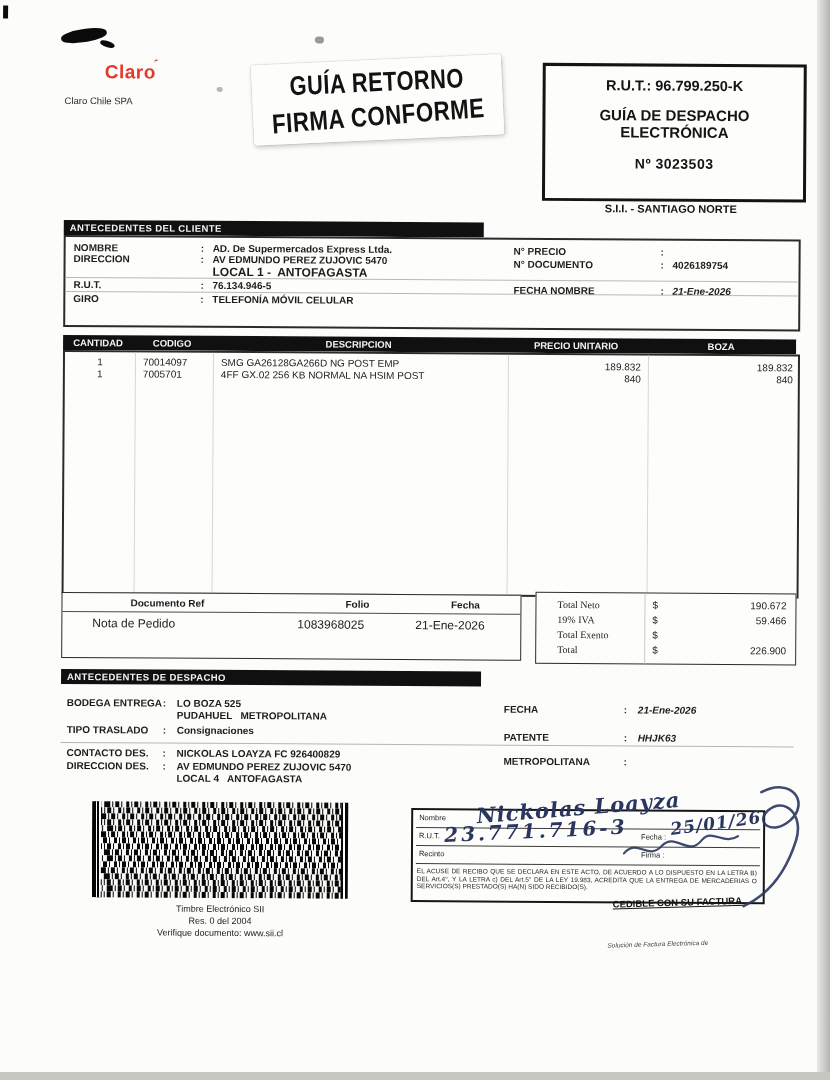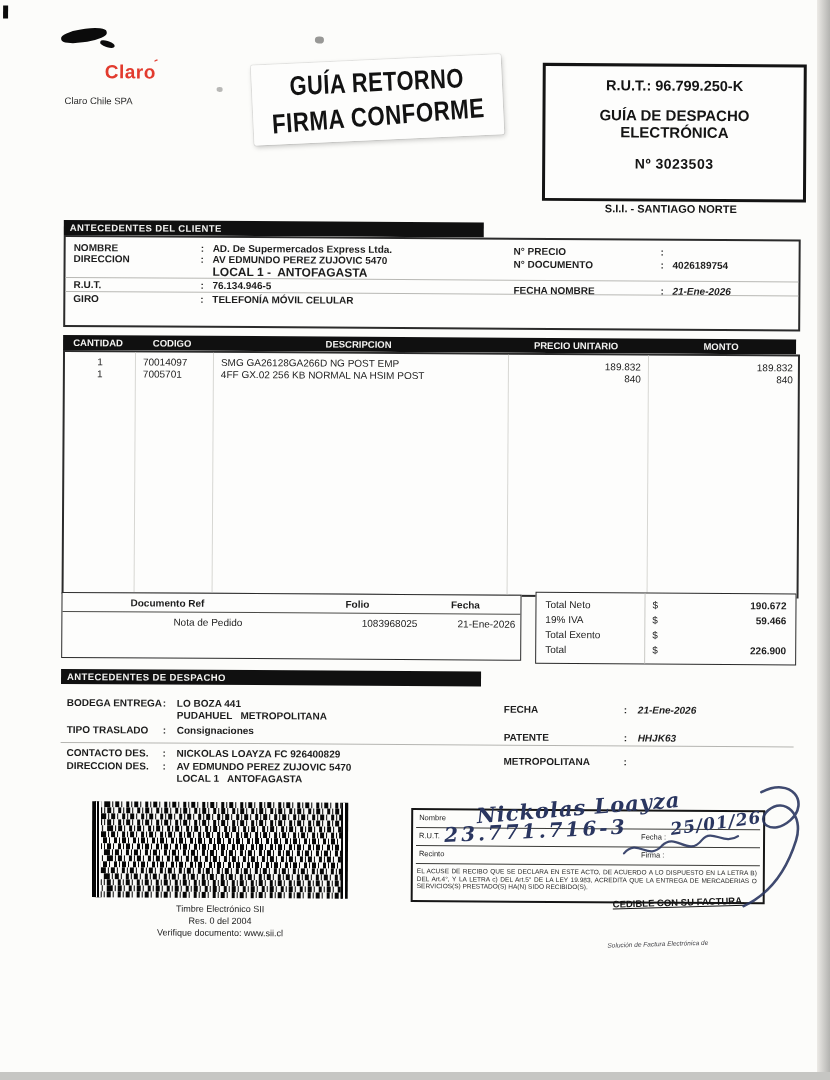--- a/index.html
+++ b/index.html
@@ -58,26 +58,26 @@
   .ih{position:absolute;top:2px;color:#f3f3f1;font-weight:bold;font-size:9.5px;text-align:center;}
   .items-box{left:62px;top:352px;width:733px;height:240px;border:2px solid #2b2b2b;background:#fdfdfc;}
   .vline{position:absolute;top:0;width:1px;height:100%;background:#d7d7d3;}
   .it-cell{position:absolute;font-size:10px;color:#222;}
   .num{text-align:right;}
 
   
   .ref-box{left:62px;top:594px;width:458px;height:64px;border:1.5px solid #2b2b2b;background:#fdfdfc;}
   .ref-h{position:absolute;top:4px;font-size:10px;font-weight:bold;color:#1c1c1c;text-align:center;}
   .ref-hline{position:absolute;left:0;top:18px;width:100%;height:1px;background:#4a4a47;}
-  .ref-v{position:absolute;top:23px;font-size:10px;color:#222;text-align:right;}
+  .ref-v{position:absolute;top:23px;font-size:12px;color:#222;text-align:left;}
   .tot-box{left:536px;top:591px;width:259px;height:70px;border:1.5px solid #2b2b2b;background:#fdfdfc;}
   .t-row{position:absolute;left:0;width:100%;font-size:10px;color:#1d1d1d;}
-  .t-lbl{position:absolute;left:9px;}
+  .t-lbl{position:absolute;left:21px;font-family:Liberation Serif, serif;}
   .t-sign{position:absolute;left:116px;}
-  .t-val{position:absolute;right:9px;width:120px;text-align:right;font-weight:bold;}
+  .t-val{position:absolute;right:9px;width:120px;text-align:right;}
   .t-vline{position:absolute;left:108px;top:0;width:1px;height:100%;background:#c9c9c5;}
 
   
   .d-row{position:absolute;left:68px;font-size:10px;color:#1c1c1c;}
   .d-row-r{position:absolute;left:505px;font-size:10px;color:#1c1c1c;}
   .d-lbl{display:inline-block;width:96px;font-weight:bold;}
   .d-lbl-r{display:inline-block;width:120px;font-weight:bold;}
   .d-col{display:inline-block;width:14px;font-weight:bold;}
   .d-val{font-weight:bold;}
   .d-cont{position:absolute;left:178px;font-size:10px;font-weight:bold;color:#1c1c1c;}
@@ -168,21 +168,21 @@
       <div class="c-row-r" style="top:45px">
         <span class="c-lbl-r">FECHA NOMBRE</span><span class="c-col">:</span><span class="c-val ital">21-Ene-2026</span>
       </div>
     </div>
 
     <div class="items-bar">
       <div class="ih" style="left:0;width:70px">CANTIDAD</div>
       <div class="ih" style="left:70px;width:78px">CODIGO</div>
       <div class="ih" style="left:148px;width:295px">DESCRIPCION</div>
       <div class="ih" style="left:443px;width:140px">PRECIO UNITARIO</div>
-      <div class="ih" style="left:583px;width:150px">MONTO</div>
+      <div class="ih" style="left:583px;width:150px">BOZA</div>
     </div>
     <div class="abs items-box">
       <div class="vline" style="left:70px"></div>
       <div class="vline" style="left:148px"></div>
       <div class="vline" style="left:443px"></div>
       <div class="vline" style="left:583px"></div>
 
       <div class="it-cell" style="top:4px;left:0;width:70px;text-align:center">1</div>
       <div class="it-cell" style="top:4px;left:78px">70014097</div>
       <div class="it-cell" style="top:4px;left:156px">SMG GA26128GA266D NG POST EMP</div>
@@ -227,40 +227,40 @@
         <span class="t-lbl">Total</span>
         <span class="t-sign">$</span>
         <span class="t-val">226.900</span>
       </div>
     </div>
 
     <div class="bar dispatch-bar">
       <span>ANTECEDENTES DE DESPACHO</span>
     </div>
     <div class="d-row" style="top:699px">
-      <span class="d-lbl">BODEGA ENTREGA</span><span class="d-col">:</span><span class="d-val pre">LO BOZA 441</span>
+      <span class="d-lbl">BODEGA ENTREGA</span><span class="d-col">:</span><span class="d-val pre">LO BOZA 525</span>
     </div>
     <div class="d-cont pre" style="top:711px">PUDAHUEL   METROPOLITANA</div>
     <div class="d-row" style="top:726px">
       <span class="d-lbl">TIPO TRASLADO</span><span class="d-col">:</span><span class="d-val">Consignaciones</span>
     </div>
     <div class="d-row-r" style="top:703px">
       <span class="d-lbl-r">FECHA</span><span class="d-col">:</span><span class="d-val ital">21-Ene-2026</span>
     </div>
     <div class="d-row-r" style="top:731px">
       <span class="d-lbl-r">PATENTE</span><span class="d-col">:</span><span class="d-val ital">HHJK63</span>
     </div>
     <div class="abs d-hline"></div>
     <div class="d-row" style="top:749px">
       <span class="d-lbl">CONTACTO DES.</span><span class="d-col">:</span><span class="d-val">NICKOLAS LOAYZA FC 926400829</span>
     </div>
     <div class="d-row" style="top:762px">
       <span class="d-lbl">DIRECCION DES.</span><span class="d-col">:</span><span class="d-val pre">AV EDMUNDO PEREZ ZUJOVIC 5470</span>
     </div>
-    <div class="d-cont pre" style="top:774px">LOCAL 1   ANTOFAGASTA</div>
+    <div class="d-cont pre" style="top:774px">LOCAL 4   ANTOFAGASTA</div>
     <div class="d-row-r" style="top:755px">
       <span class="d-lbl-r">METROPOLITANA</span><span class="d-col">:</span><span class="d-val"></span>
     </div>
 
     <div class="bc">
       <div class="bc-row"></div>
       <div class="bc-row"></div>
       <div class="bc-row"></div>
       <div class="bc-row"></div>
       <div class="bc-row"></div>

